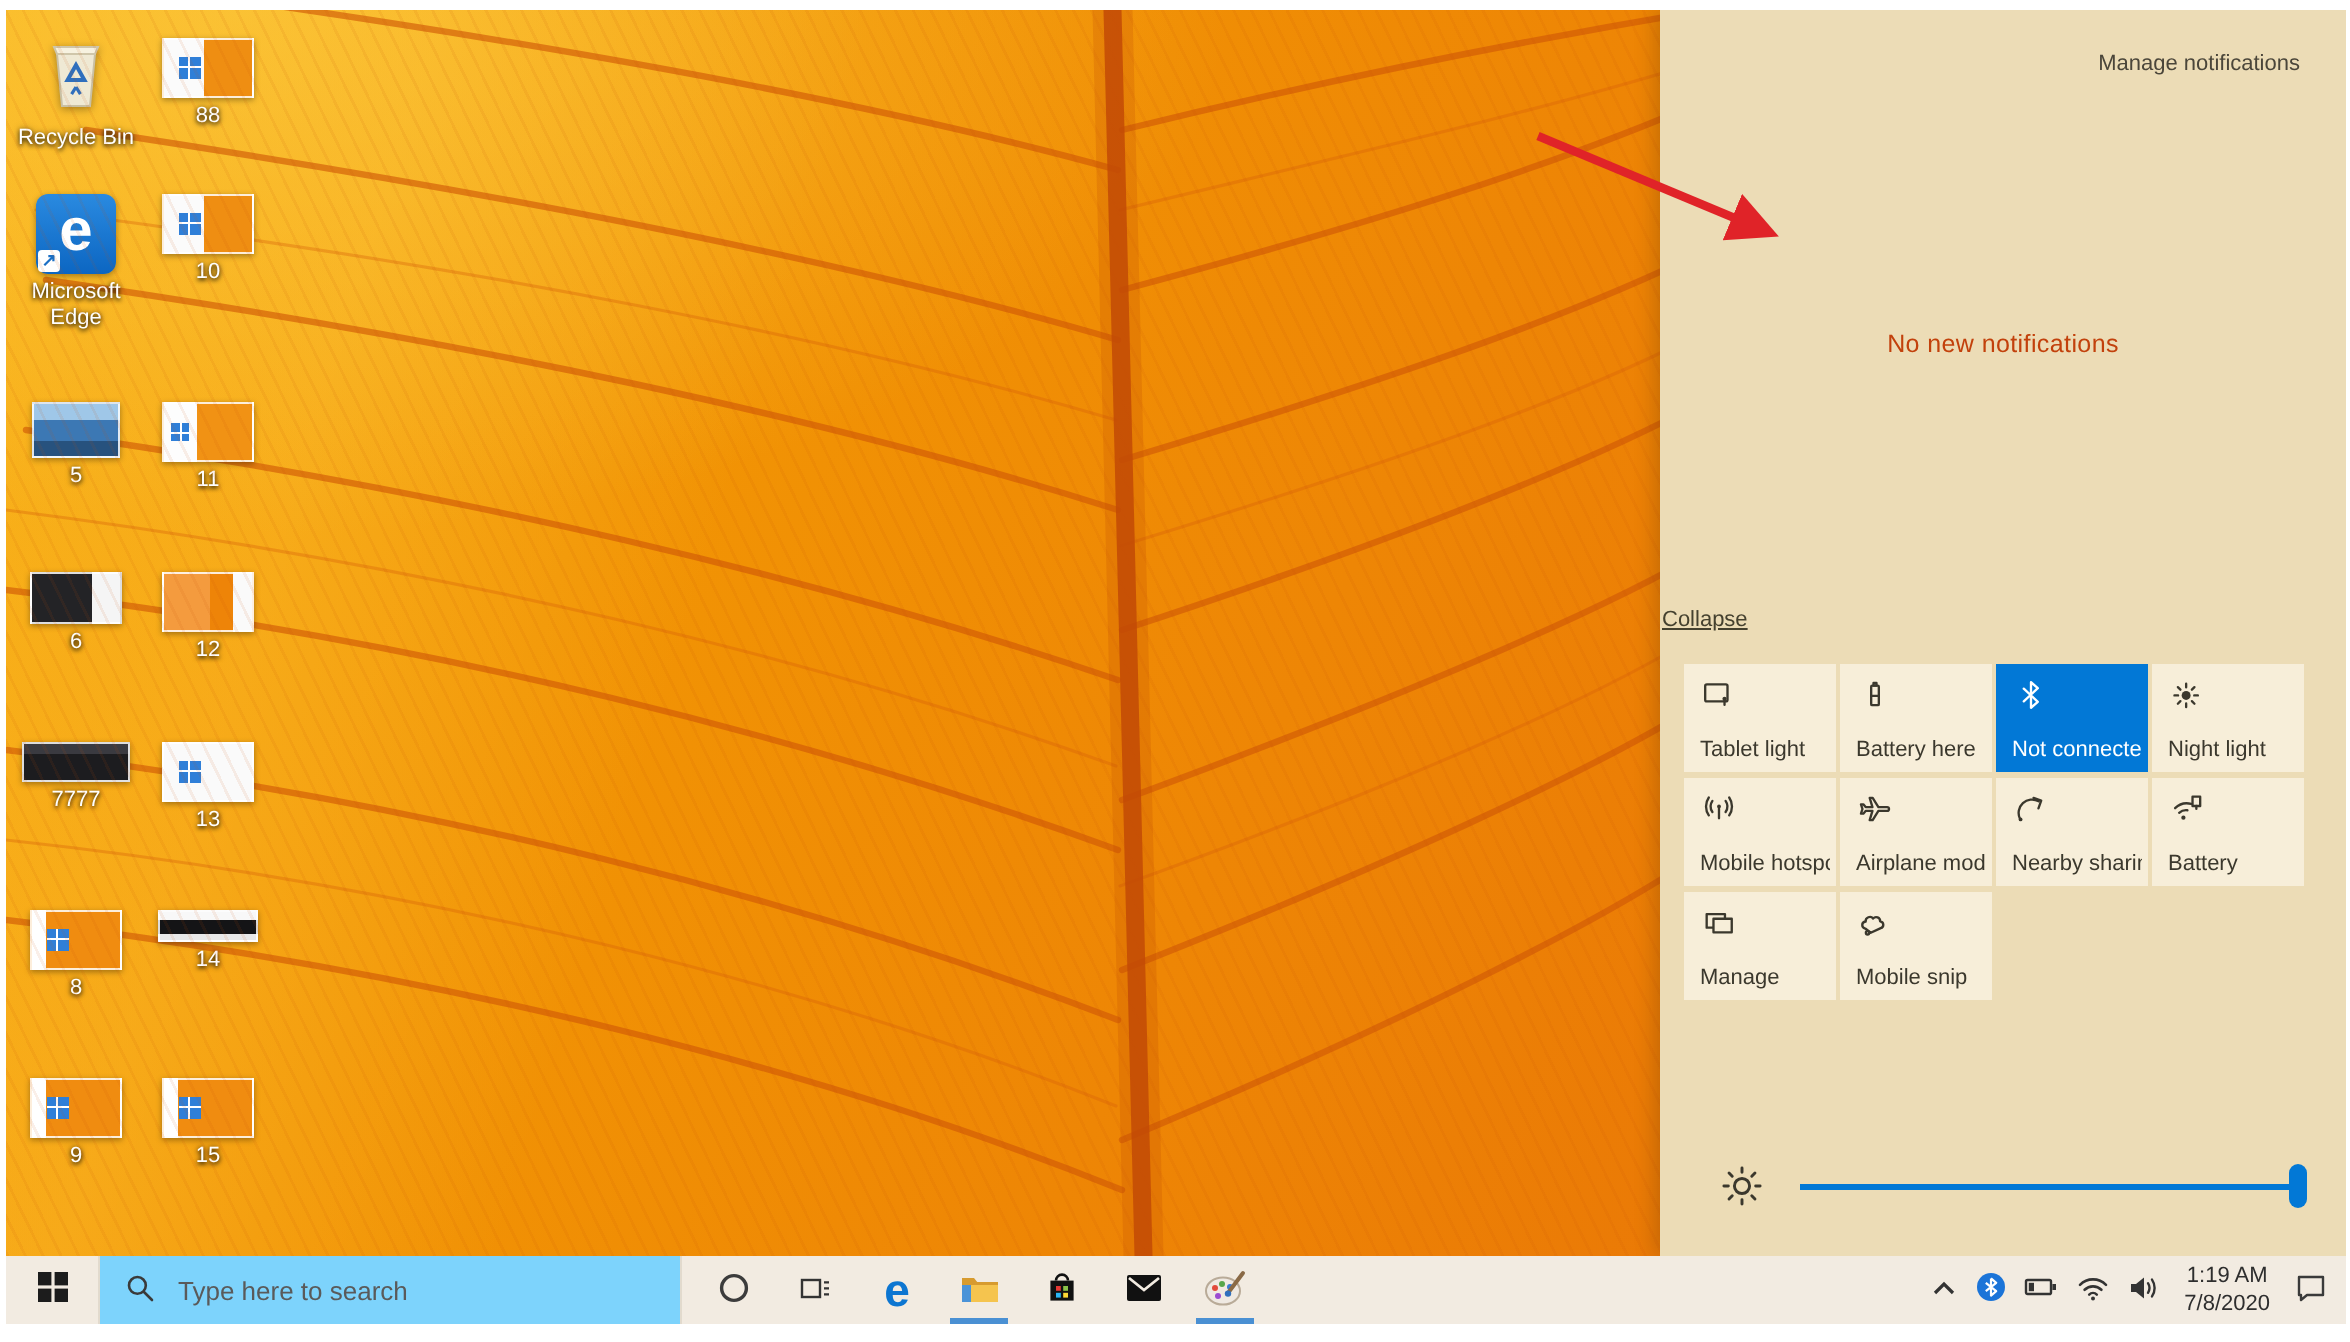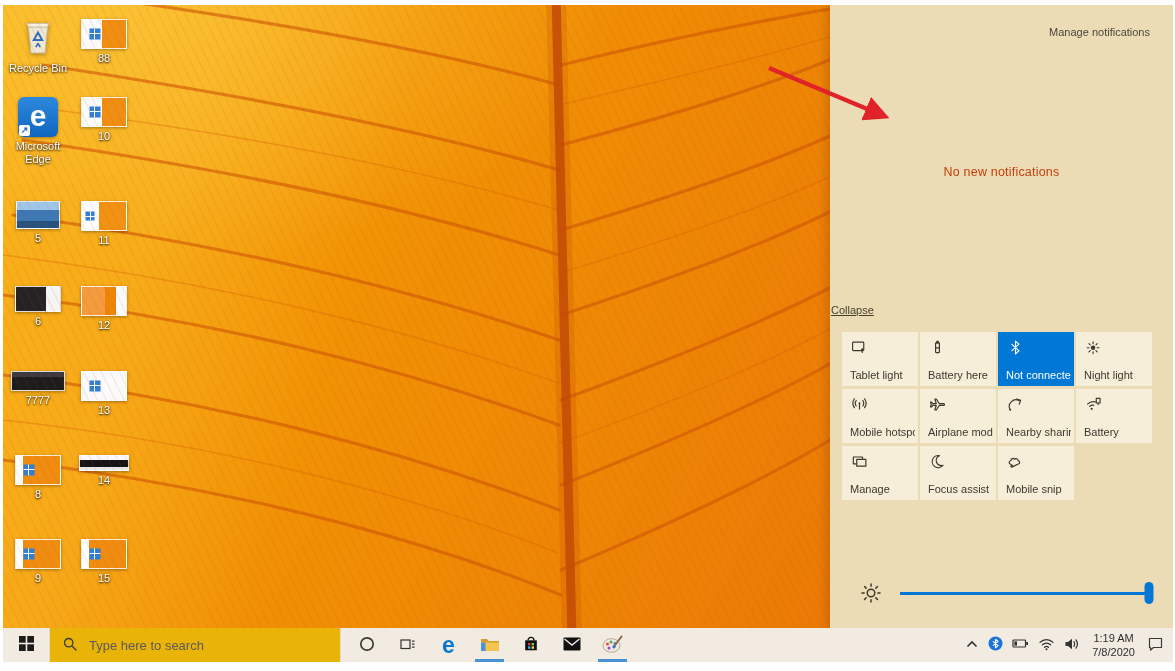--- a/index.html
+++ b/index.html
@@ -64,21 +64,21 @@
   .sun svg{width:22px;height:22px;display:block;}
   .slider{position:relative;flex:1;height:22px;cursor:pointer;}
   .slider .track{position:absolute;left:0;right:0;top:10px;height:3px;background:rgba(120,100,60,.35);}
   .slider .fill{position:absolute;left:0;top:10px;height:3px;background:#0278d6;}
   .slider .handle{position:absolute;top:0;width:9px;height:22px;border-radius:4.5px;background:#0278d6;transform:translateX(-50%);}
 
   
   .taskbar{position:absolute;left:0;right:0;bottom:0;height:34px;background:#f2ebe1;
     display:flex;align-items:stretch;font-size:12px;}
   .tb-start{width:46px;display:flex;align-items:center;justify-content:center;cursor:pointer;}
-  .tb-search{width:292px;background:#eab308;border:1px solid #e2dacd;border-bottom:none;border-top:none;
+  .tb-search{width:292px;background:#7dd3fc;border:1px solid #e2dacd;border-bottom:none;border-top:none;
     display:flex;align-items:center;gap:10px;padding-left:13px;box-sizing:border-box;cursor:text;}
   .tb-search input{border:none;outline:none;background:transparent;font-size:13px;color:#4c4c4c;
     font-family:"Liberation Sans",sans-serif;width:220px;}
   .tb-search input::placeholder{color:#5a5a5a;opacity:1;}
   .tb-apps{display:flex;margin-left:5px;}
   .tb-app{position:relative;width:41px;display:flex;align-items:center;justify-content:center;cursor:pointer;}
   .tb-app.active::after{content:"";position:absolute;left:6px;right:6px;bottom:0;height:3px;background:#4a90d3;}
   .edge-letter{color:#0d76d1;font-weight:bold;font-size:23px;line-height:1;}
   .tray{margin-left:auto;display:flex;align-items:center;gap:9px;padding-right:9px;}
   .tray-btn{display:flex;align-items:center;justify-content:center;cursor:pointer;}
@@ -288,28 +288,20 @@
               <svg viewBox="0 0 16 16" stroke="currentColor" fill="none" stroke-width="1.1" stroke-linecap="round" stroke-linejoin="round">
                 <rect x="2.2" y="3.8" width="8.6" height="6.4"></rect>
                 <rect x="5.4" y="6" width="8.6" height="6.4" fill="var(--tile-bg)"></rect>
               </svg>
             </span>
             <span class="qa-label">Manage</span>
           </div>
           <div class="qa-tile">
             <span class="qa-icon">
               <svg viewBox="0 0 16 16" stroke="currentColor" fill="none" stroke-width="1.1" stroke-linecap="round" stroke-linejoin="round">
-                <path d="M9.8 2.5 a5.7 5.7 0 1 0 3.5 9 a4.7 4.7 0 0 1 -3.5 -9 Z"></path>
-              </svg>
-            </span>
-            <span class="qa-label">Focus assist</span>
-          </div>
-          <div class="qa-tile">
-            <span class="qa-icon">
-              <svg viewBox="0 0 16 16" stroke="currentColor" fill="none" stroke-width="1.1" stroke-linecap="round" stroke-linejoin="round">
                 <path d="M3.4 10.6 c-1.8-.4-2-3 .2-3.3 c-.2-2 2.4-2.9 3.5-1.4 c1.2-1.3 3.4-.5 3.3 1.3 c1.9.2 2 2.7.3 3.2 l-4.7 2.2 Z"></path>
                 <circle cx="4.5" cy="12.6" r="0.8"></circle>
               </svg>
             </span>
             <span class="qa-label">Mobile snip</span>
           </div>
         </div>
       <div class="brightness">
         <span class="sun">
           <svg viewBox="0 0 18 18" stroke="currentColor" fill="none" stroke-width="1.2" stroke-linecap="round">

